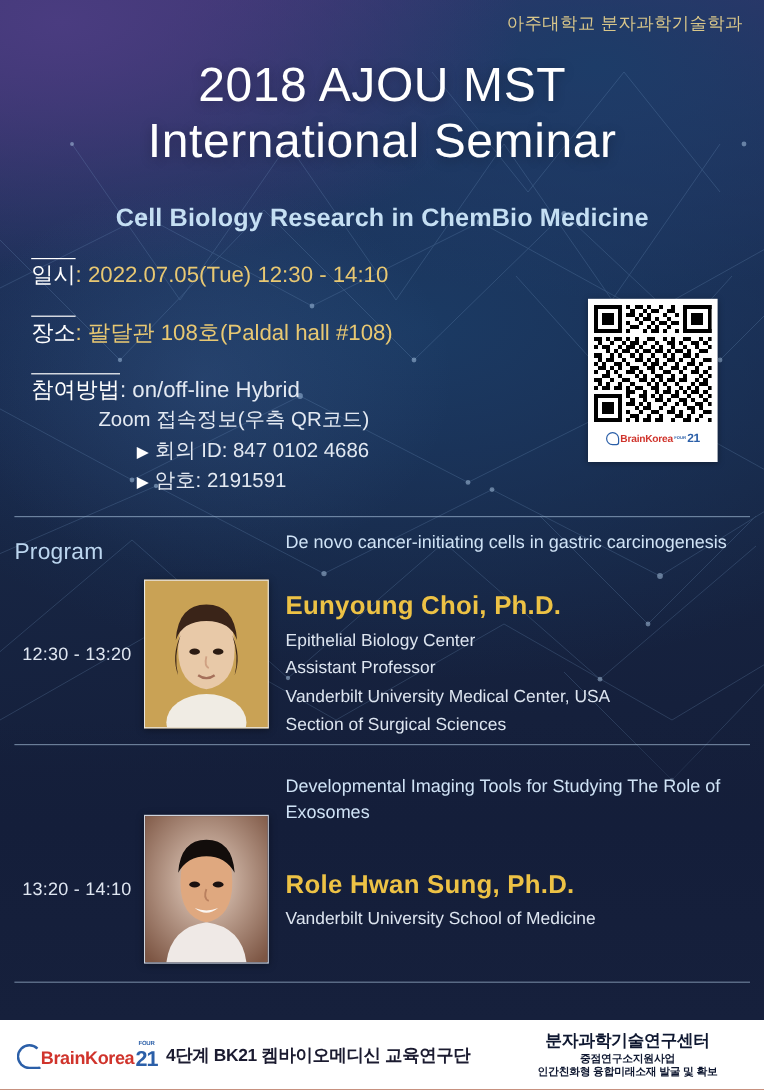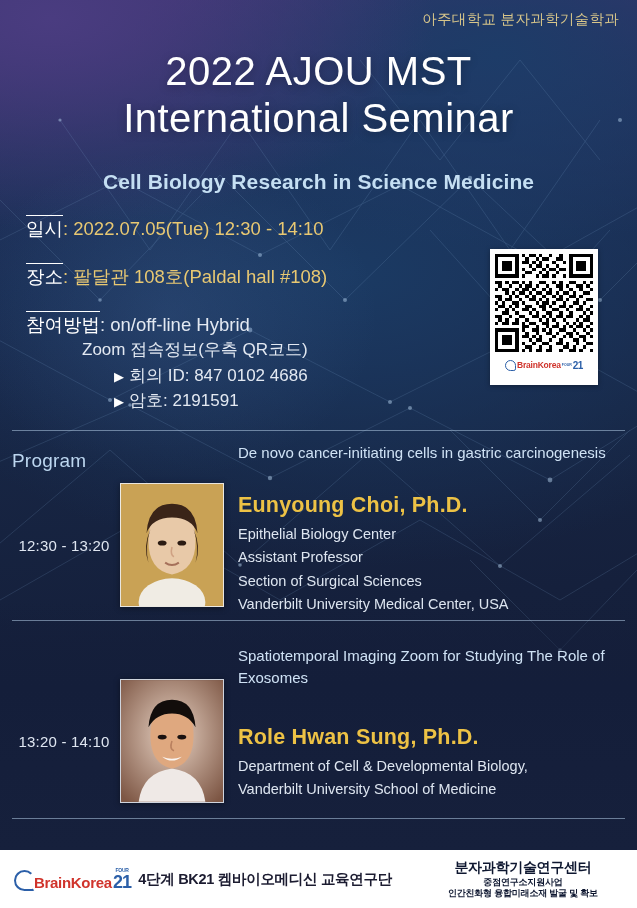--- a/index.html
+++ b/index.html
@@ -200,24 +200,24 @@
         <circle cx="540" cy="520" r="2"></circle>
       <circle cx="620" cy="120" r="2"></circle>
         <circle cx="60" cy="120" r="1.6"></circle>
     </g>
   </svg>
   <div class="bg-glow"></div>
   <div class="bg-bottom"></div>
 
   <div class="dept">아주대학교  분자과학기술학과</div>
   <div class="title">
-    <span class="ln">2022 AJOU MST</span>
+    <span class="ln">2018 AJOU MST</span>
     <span class="ln">International Seminar</span>
   </div>
-  <div class="subtitle">Cell Biology Research in Science Medicine</div>
+  <div class="subtitle">Cell Biology Research in ChemBio Medicine</div>
 
   <div class="info">
     <div class="info-row">
       <span class="lbl">일시</span><span class="val">: 2022.07.05(Tue)  12:30 - 14:10</span>
     </div>
     <div class="info-row">
       <span class="lbl">장소</span><span class="val">: 팔달관 108호(Paldal hall #108)</span>
     </div>
     <div class="info-row">
       <span class="lbl">참여방법</span><span class="val-plain">: on/off-line Hybrid</span>
@@ -498,27 +498,27 @@
       <ellipse cx="42" cy="60" rx="4.5" ry="2.6" fill="#2b1b12"></ellipse>
       <ellipse cx="62" cy="60" rx="4.5" ry="2.6" fill="#2b1b12"></ellipse>
       <path d="M45,80 q7,5 14,0" stroke="#a5705a" stroke-width="2" fill="none"></path>
       <path d="M52,64 q-2,8 2,10" stroke="#cfa183" stroke-width="1.6" fill="none"></path>
     </svg>
   </div>
   <div class="speaker speaker1">Eunyoung Choi, Ph.D.</div>
   <div class="affil affil1">
     <div>Epithelial Biology Center</div>
     <div>Assistant Professor</div>
+    <div>Vanderbilt University Medical Center, USA</div>
     <div>Section of Surgical Sciences</div>
-    <div>Vanderbilt University Medical Center, USA</div>
   </div>
 
   <div class="rule rule-mid"></div>
 
-  <div class="talk-title talk2">Spatiotemporal Imaging Zoom for Studying The Role of Exosomes</div>
+  <div class="talk-title talk2">Developmental Imaging Tools for Studying The Role of Exosomes</div>
   <div class="slot-time slot2-time">13:20 - 14:10</div>
   <div class="photo photo2">
     <svg viewBox="0 0 104 124" width="100%" height="100%">
       <rect width="104" height="124" fill="#8a6453"></rect>
       <rect width="104" height="124" fill="url(#g2)"></rect>
       <defs>
         <radialGradient id="g2" cx="50%" cy="45%" r="70%">
           <stop offset="0%" stop-color="#e8d3c4"></stop>
             <stop offset="100%" stop-color="#7d5644"></stop>
         </radialGradient>
@@ -528,21 +528,20 @@
       <path d="M28,48 q2,-28 24,-28 q22,0 24,28 q-8,-14 -24,-14 q-16,0 -24,14z" fill="#120d0b"></path>
       <ellipse cx="42" cy="58" rx="4.6" ry="2.5" fill="#1a1110"></ellipse>
       <ellipse cx="62" cy="58" rx="4.6" ry="2.5" fill="#1a1110"></ellipse>
       <path d="M42,78 q10,8 20,0 q-10,4 -20,0z" fill="#fbf6f2"></path>
       <path d="M52,62 q-3,8 2,10" stroke="#b9805f" stroke-width="1.6" fill="none"></path>
       <path d="M46,104 l6,12 l6,-12 z" fill="#efe9e6"></path>
     </svg>
   </div>
   <div class="speaker speaker2">Role Hwan Sung, Ph.D.</div>
   <div class="affil affil2">
-    <div>Department of Cell &amp; Developmental Biology,</div>
     <div>Vanderbilt University School of Medicine</div>
   </div>
 
   <div class="rule rule-bot"></div>
 
   <div class="footer">
     <div class="foot-left">
       <div class="bk-logo">
         <span class="bk-arc"></span>
         <span class="bk-name">BrainKorea</span>

